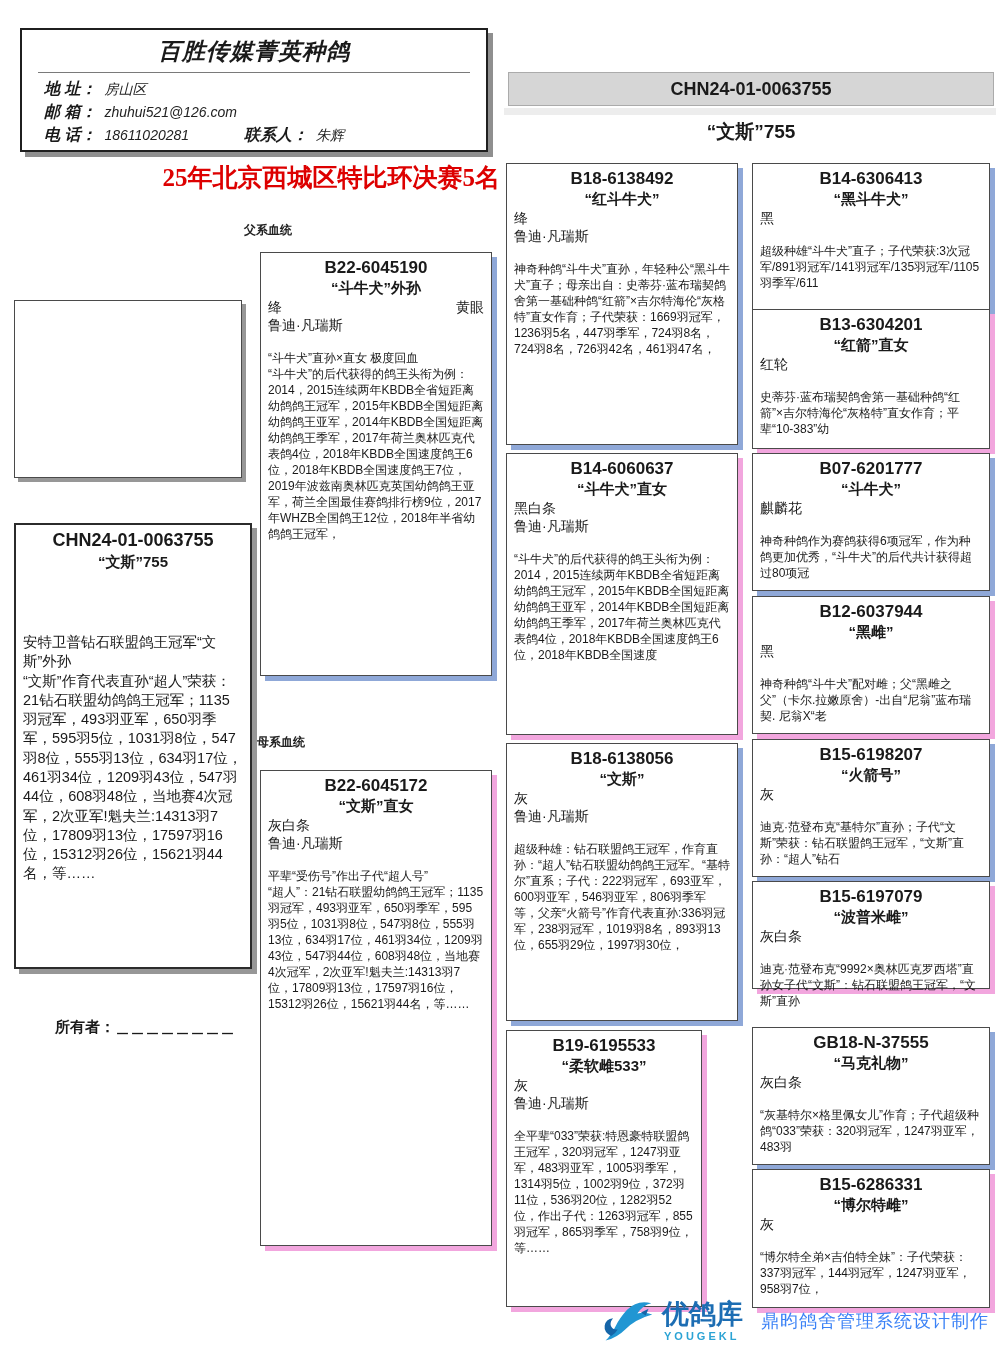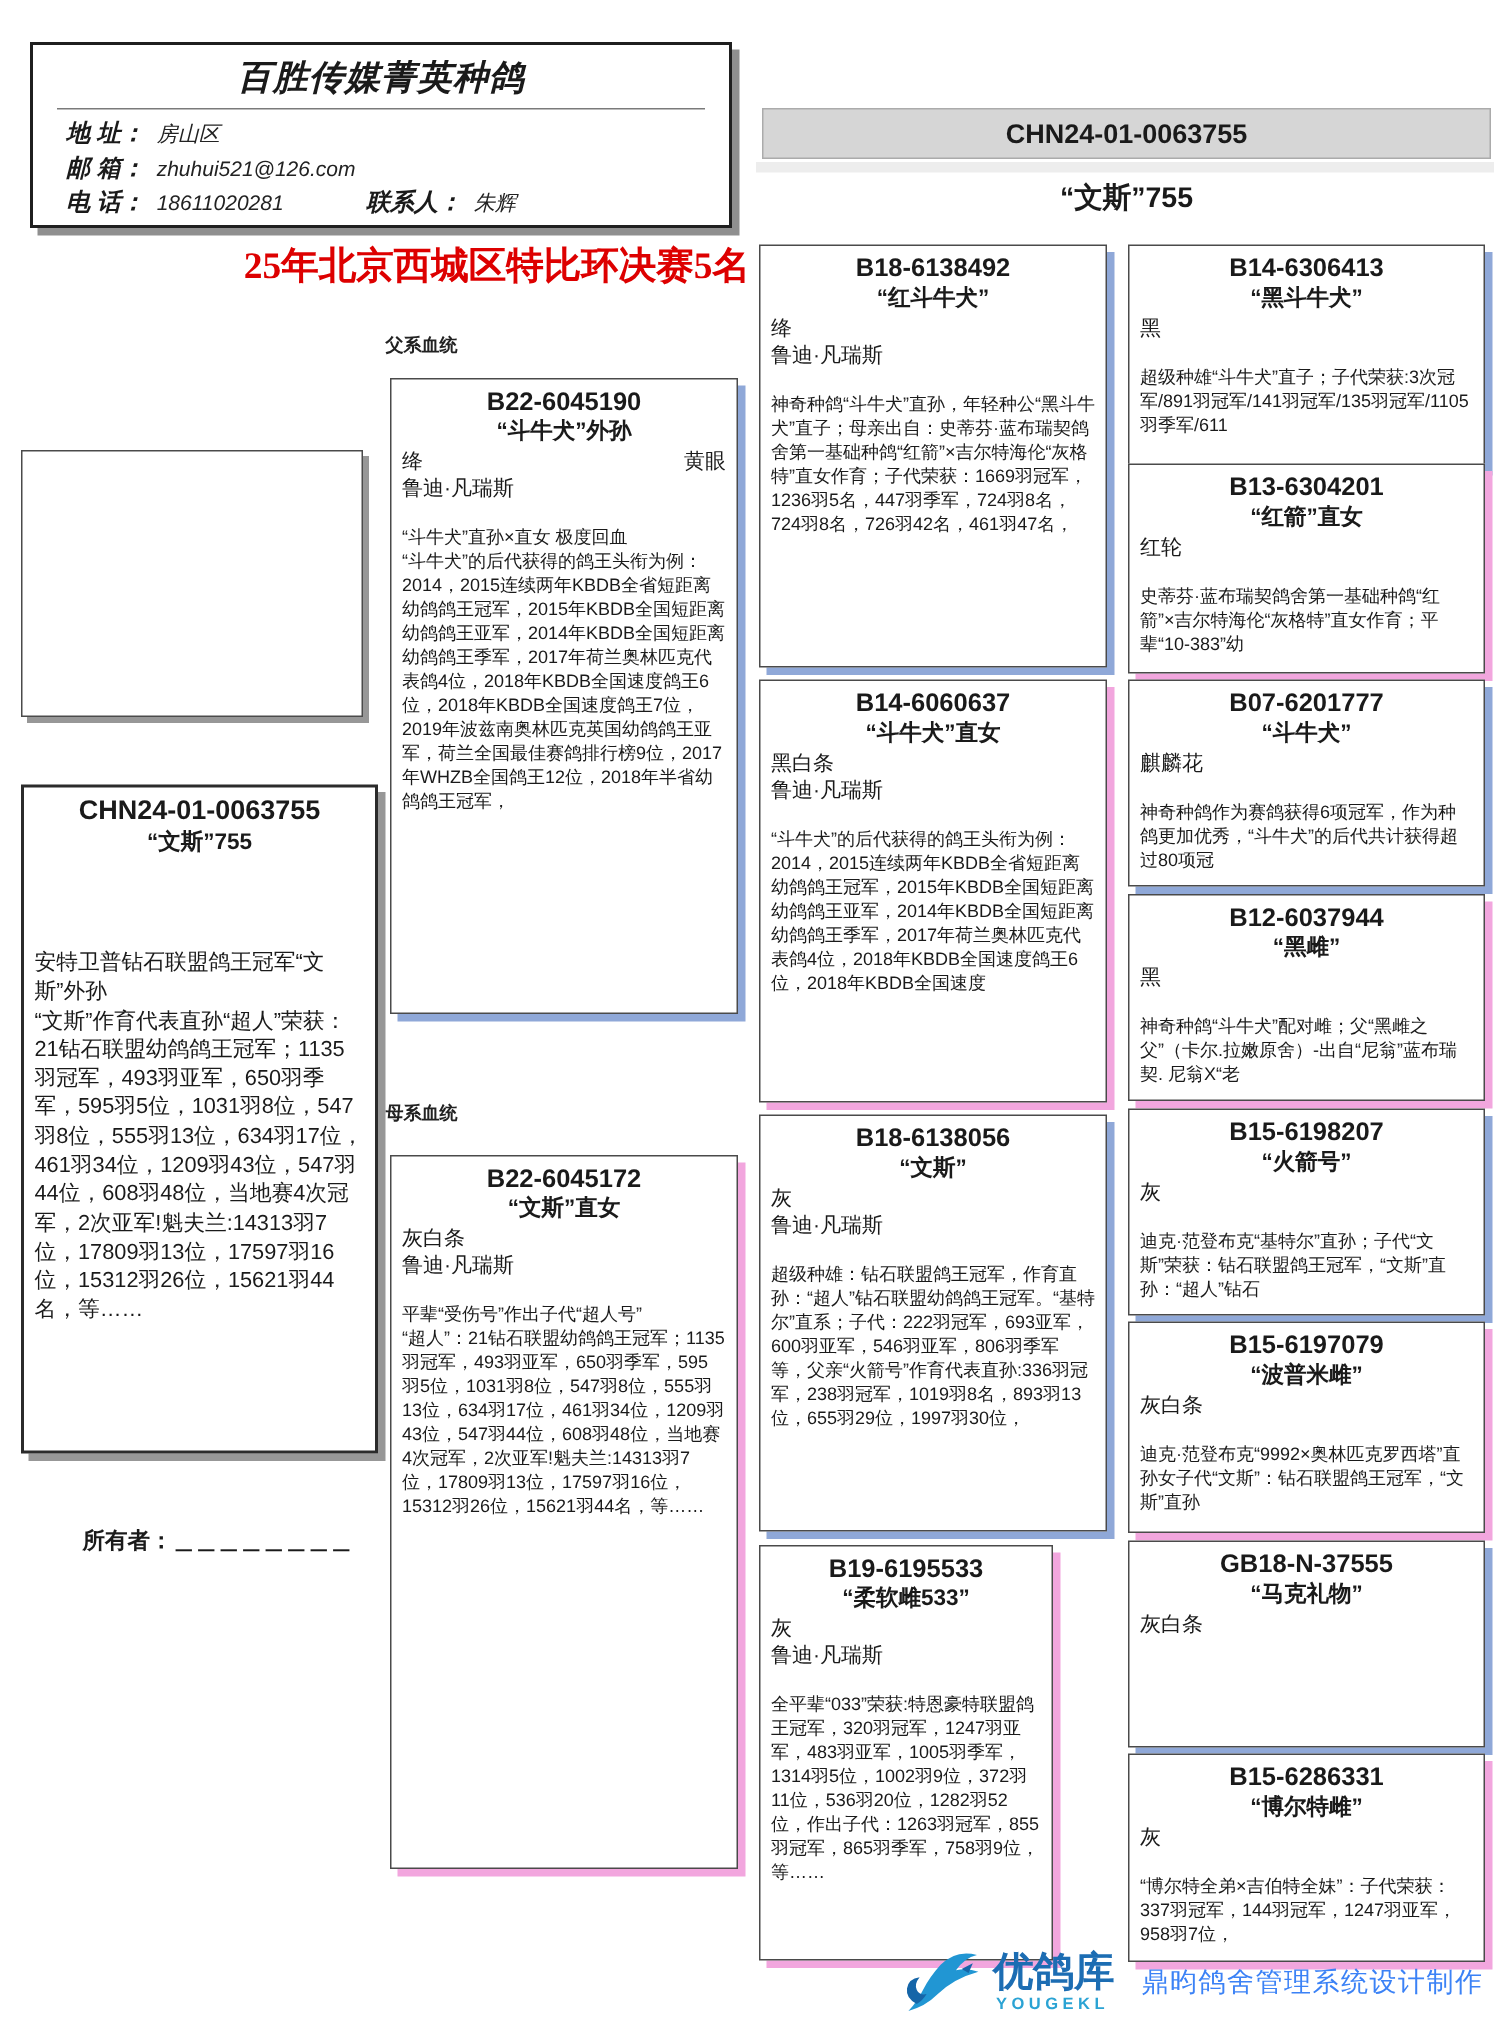--- a/index.html
+++ b/index.html
@@ -83,21 +83,21 @@
         <span class="loft-label">联系人：</span>
         <span class="loft-val">朱辉</span>
       </span>
     </div>
   </div>
 
   <div class="announce">
     <div>25年北京西城区特比环决赛5名</div>
   </div>
 
-  <div class="line-label" style="left:257px; top:222px;">父系血统</div>
+  <div class="line-label" style="left:244px; top:222px;">父系血统</div>
   <div class="line-label" style="left:257px; top:734px;">母系血统</div>
 
   <div class="photo-box"></div>
 
   <div class="pbox gray" style="left:14px; top:523px; width:238px; height:446px;">
     <div class="ring big">CHN24-01-0063755</div>
     <div class="pname">“文斯”755</div>
     <div class="desc gap" style="font-size:14.5px;">安特卫普钻石联盟鸽王冠军“文斯”外孙
 “文斯”作育代表直孙“超人”荣获：21钻石联盟幼鸽鸽王冠军；1135羽冠军，493羽亚军，650羽季军，595羽5位，1031羽8位，547羽8位，555羽13位，634羽17位，461羽34位，1209羽43位，547羽44位，608羽48位，当地赛4次冠军，2次亚军!魁夫兰:14313羽7位，17809羽13位，17597羽16位，15312羽26位，15621羽44名，等……</div>
   </div>
@@ -189,31 +189,32 @@
     <div class="desc">神奇种鸽“斗牛犬”配对雌；父“黑雌之父”（卡尔.拉嫩原舍）-出自“尼翁”蓝布瑞契. 尼翁X“老</div>
   </div>
 
   <div class="pbox blue" style="left:752px; top:739px; width:238px; height:138px;">
     <div class="ring">B15-6198207</div>
     <div class="pname">“火箭号”</div>
     <div class="meta">灰</div>
     <div class="desc">迪克·范登布克“基特尔”直孙；子代“文斯”荣获：钻石联盟鸽王冠军，“文斯”直孙：“超人”钻石</div>
   </div>
 
-  <div class="pbox pink" style="left:752px; top:881px; width:238px; height:141px;">
+  <div class="pbox pink" style="left:752px; top:881px; width:238px; height:108px;">
     <div class="ring">B15-6197079</div>
     <div class="pname">“波普米雌”</div>
     <div class="meta">灰白条</div>
     <div class="desc">迪克·范登布克“9992×奥林匹克罗西塔”直孙女子代“文斯”：钻石联盟鸽王冠军，“文斯”直孙</div>
   </div>
 
   <div class="pbox blue" style="left:752px; top:1027px; width:238px; height:138px;">
     <div class="ring">GB18-N-37555</div>
     <div class="pname">“马克礼物”</div>
     <div class="meta">灰白条</div>
+    <div class="desc">“灰基特尔×格里佩女儿”作育；子代超级种鸽“033”荣获：320羽冠军，1247羽亚军，483羽</div>
   </div>
 
   <div class="pbox pink" style="left:752px; top:1169px; width:238px; height:139px;">
     <div class="ring">B15-6286331</div>
     <div class="pname">“博尔特雌”</div>
     <div class="meta">灰</div>
     <div class="desc">“博尔特全弟×吉伯特全妹”：子代荣获：337羽冠军，144羽冠军，1247羽亚军，958羽7位，</div>
   </div>
 
   <div class="footer">

